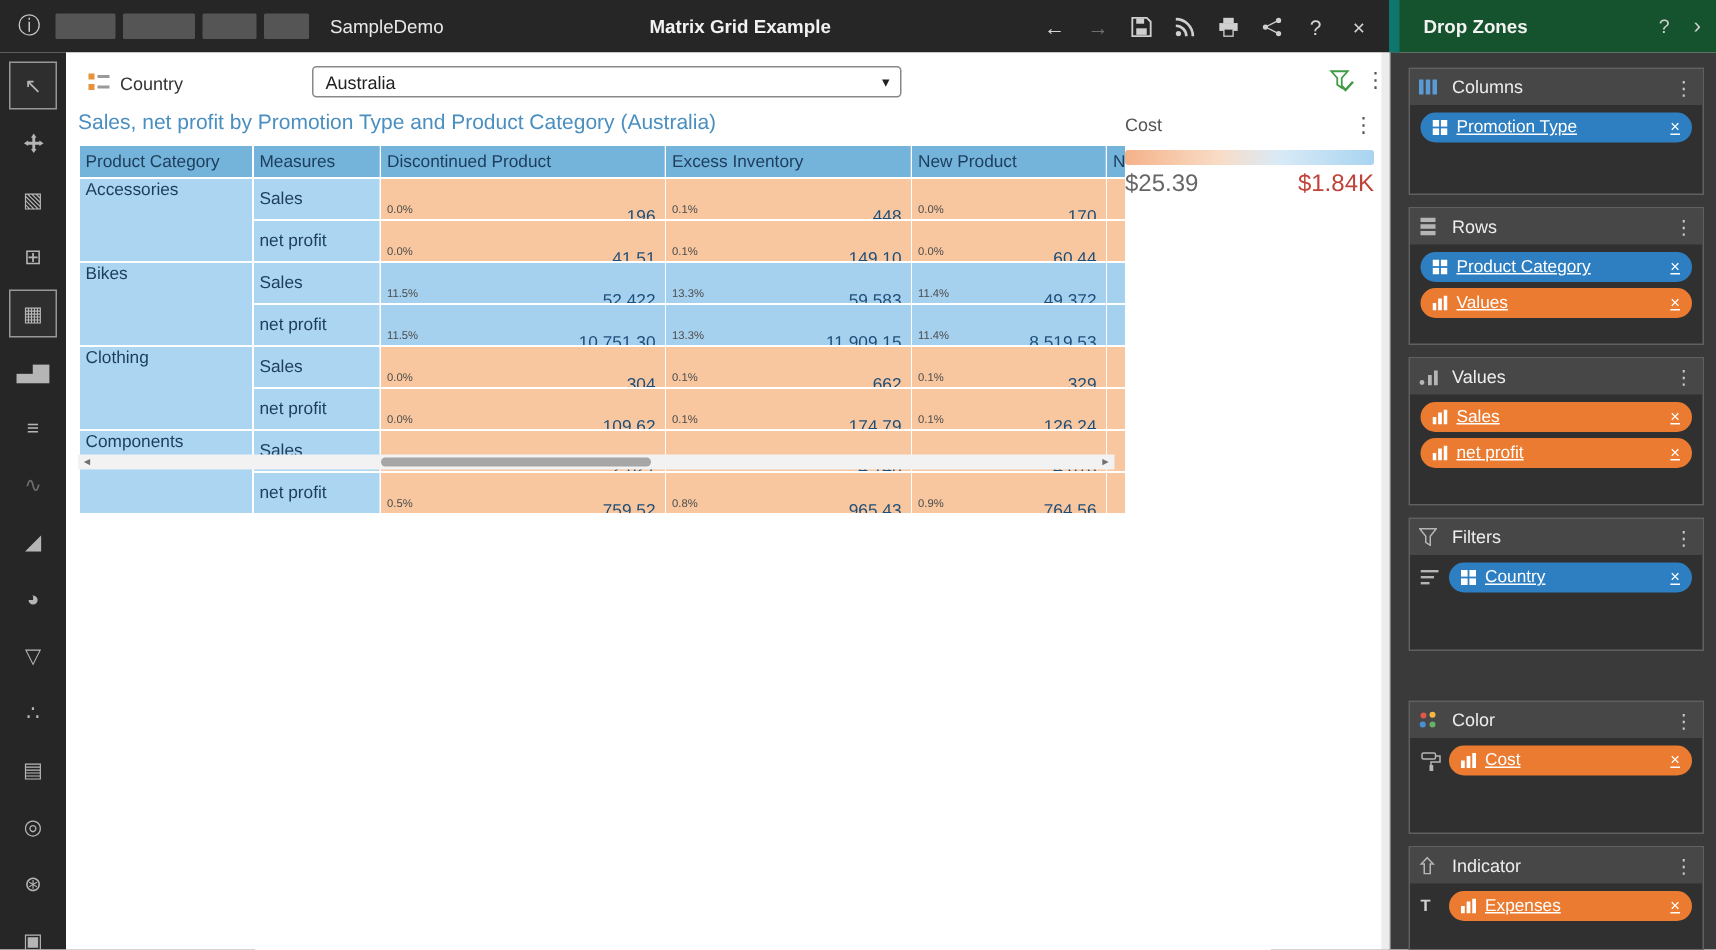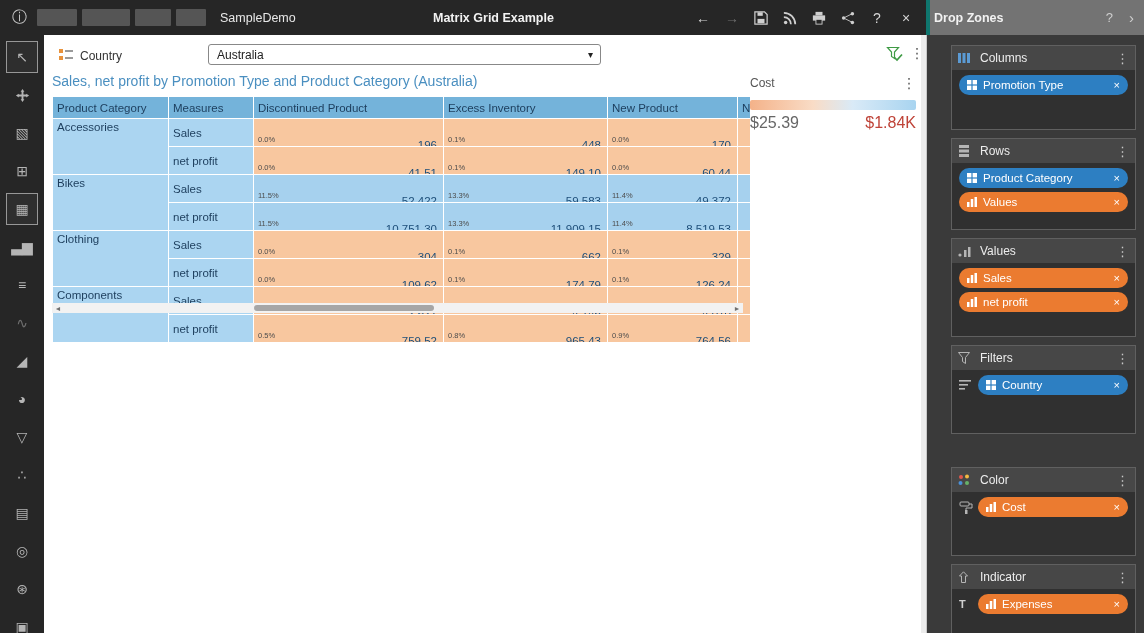--- a/index.html
+++ b/index.html
@@ -10,21 +10,21 @@
   .topbar{position:absolute;left:0;top:0;width:926px;height:35px;background:#262626;display:flex;align-items:center;color:#ddd;}
   .info-icon{margin-left:12px;font-size:15px;color:#c9c9c9;}
   .redacted{display:flex;gap:5px;margin-left:10px;}
   .redacted div{height:17px;background:#555;border-radius:1px;}
   .app-title{margin-left:14px;font-size:12.5px;color:#e8e8e8;}
   .tb-title{position:absolute;left:433px;font-size:12.5px;font-weight:bold;color:#f2f2f2;}
   .tb-icons{position:absolute;right:12px;display:flex;gap:13px;align-items:center;height:35px;}
   .tb-icon{width:16px;height:16px;display:flex;align-items:center;justify-content:center;font-size:14px;color:#d5d5d5;}
   .tb-icon.dim{color:#6f6f6f;}
 
-  .dz-header{position:absolute;left:926px;top:0;width:218px;height:35px;background:#737373;border-left:4px solid #0f766e;display:flex;align-items:center;color:#f2f2f2;font-size:12.5px;font-weight:bold;padding-left:4px;box-sizing:border-box;}
+  .dz-header{position:absolute;left:926px;top:0;width:218px;height:35px;background:#14532d;border-left:7px solid #0f766e;display:flex;align-items:center;color:#f2f2f2;font-size:12.5px;font-weight:bold;padding-left:16px;box-sizing:border-box;}
   .dz-header .spacer{flex:1;}
   .dzh-icon{color:#cfcfcf;font-size:13px;font-weight:normal;margin-right:16px;}
   .dzh-icon:last-child{margin-right:10px;font-size:15px;}
 
   
   .left-toolbar{position:absolute;left:0;top:35px;width:44px;height:598px;background:#262626;display:flex;flex-direction:column;align-items:center;padding-top:6px;gap:6px;box-sizing:border-box;}
   .lt-icon{width:30px;height:30px;min-height:30px;display:flex;align-items:center;justify-content:center;color:#b5b5b5;font-size:14px;border:1px solid transparent;}
   .lt-icon.active{border-color:#979797;background:#2e2e2e;}
   .lt-icon.dim{color:#6e6e6e;}
 
@@ -61,29 +61,29 @@
   .legend{position:absolute;left:706px;top:40px;width:166px;}
   .legend-head{display:flex;align-items:center;font-size:12px;color:#555;}
   .legend-head .kebab{margin-left:auto;font-size:14px;color:#555;}
   .legend-bar{margin-top:9px;height:10px;border-radius:2px;background:linear-gradient(90deg,var(--grad-start,#f4b289),#f9dcc6 38%,#d9eaf7 62%,var(--grad-end,#a8d4f0));}
   .legend-labels{display:flex;justify-content:space-between;font-size:16px;color:#666;margin-top:4px;}
   .legend-max{color:var(--legend-max,#bf4338);}
 
   .canvas-strip{position:absolute;left:921px;top:35px;width:5px;height:598px;background:#ececec;}
 
   
-  .right-panel{position:absolute;left:926px;top:35px;width:218px;height:598px;background:#3a3a3a;border-left:1px solid #c8c8c8;padding:10px 8px 0 24px;box-sizing:border-box;}
+  .right-panel{position:absolute;left:926px;top:35px;width:218px;height:598px;background:#3a3a3a;border-left:1px solid #c8c8c8;padding:10px 8px 0 12px;box-sizing:border-box;}
   .dz-section{border:1px solid #606060;background:#303030;margin-bottom:8px;box-sizing:border-box;}
   .dz-sec-header{height:24px;background:#474747;display:flex;align-items:center;padding:0 6px;color:#ededed;font-size:12px;}
   .sec-icon{width:17px;margin-right:5px;display:flex;align-items:center;}
   .dz-sec-header .kebab{margin-left:auto;color:#c9c9c9;font-size:13px;}
   .dz-sec-body{padding:5px 7px;}
   .chip-row{display:flex;align-items:center;margin-bottom:4px;}
   .gutter{width:19px;display:flex;align-items:center;color:#d0d0d0;font-size:11px;font-weight:bold;}
-  .chip{flex:1;height:20px;border-radius:10px;display:flex;align-items:center;padding:0 8px;color:#fff;font-size:11.5px;box-sizing:border-box;}
+  .chip{flex:1;height:20px;border-radius:10px;display:flex;align-items:center;padding:0 8px;color:#fff;font-size:11.5px;box-sizing:border-box;text-decoration:underline;}
   .chip.dimension{background:var(--chip-dim,#2d7fc2);}
   .chip.measure{background:var(--chip-meas,#eb7b30);}
   .chip-icon{margin-right:6px;display:flex;align-items:center;}
   .chip-x{margin-left:auto;font-size:11px;color:#fff;}
 </style>
 </head>
 <body>
 
 <div class="page">
 

